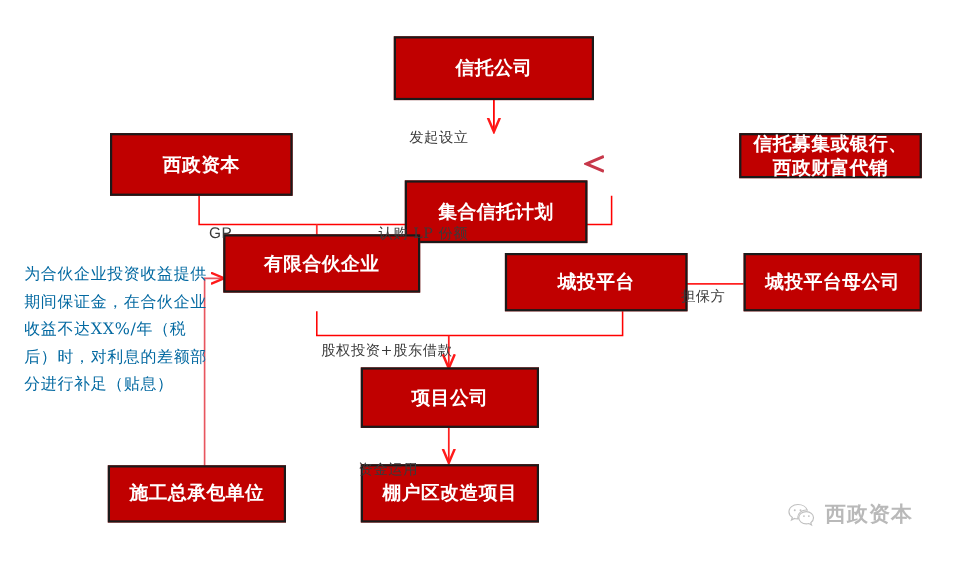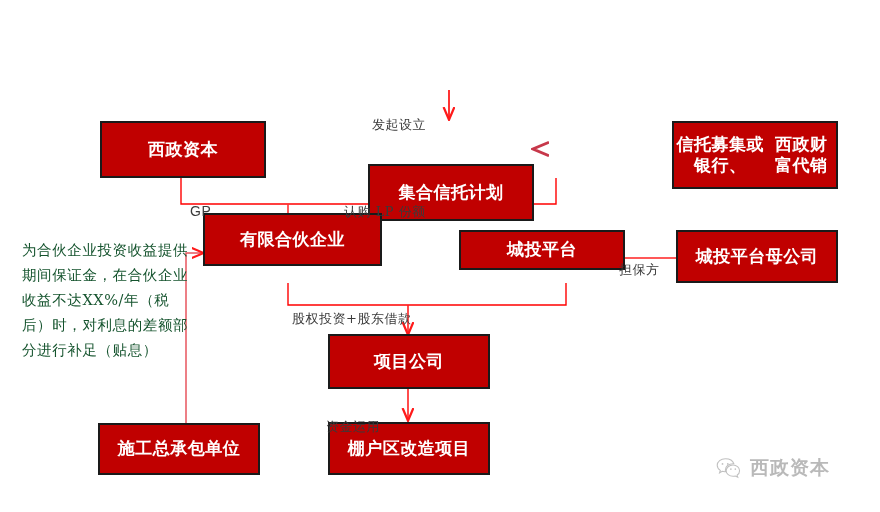--- a/index.html
+++ b/index.html
@@ -37,21 +37,21 @@
     font-size: 13px;
     color: #3a3a3a;
     white-space: nowrap;
     letter-spacing: 0.5px;
     margin-top: 22px;
   }
   .note {
     position: absolute;
     font-family: "DejaVu Serif", "Liberation Serif", serif;
     font-size: 14.5px;
-    color: #14532d;
+    color: #0369a1;
     line-height: 1.72;
     letter-spacing: 0.6px;
     width: 170px;
   }
   svg.links {
     position: absolute;
     left: 0;
     top: 0;
     width: 880px;
     height: 512px;
@@ -115,39 +115,42 @@
 
     <g>
       <line x1="408" y1="389" x2="408" y2="420" stroke="#FF2020" stroke-width="1.6" marker-end="url(#arrowRed)"></line>
     </g>
 
     <g>
       <path d="M186,424 L186,253 L203,253" fill="none" stroke="#E8555F" stroke-width="1.5" marker-end="url(#arrowRed)"></path>
     </g>
   </svg>
 
+  <div class="node" style="left:358px; top:33px; width:182px; height:58px;">
+    <span>信托公司</span>
+  </div>
 
   <div class="node" style="left:100px; top:121px; width:166px; height:57px;">
     <span>西政资本</span>
   </div>
 
   <div class="node" style="left:368px; top:121px; width:166px; height:57px;margin-top:43px;">
     <span>集合信托计划</span>
   </div>
 
-  <div class="node" style="left:672px; top:121px; width:166px; height:68px; flex-direction:row;">
+  <div class="node" style="left:672px; top:121px; width:166px; height:41px; flex-direction:column;">
     <span>信托募集或银行、</span>
     <span>西政财富代销</span>
   </div>
 
   <div class="node" style="left:203px; top:213px; width:179px; height:53px;">
     <span>有限合伙企业</span>
   </div>
 
-  <div class="node" style="left:459px; top:230px; width:166px; height:40px;">
+  <div class="node" style="left:459px; top:230px; width:166px; height:53px;">
     <span>城投平台</span>
   </div>
 
   <div class="node" style="left:676px; top:230px; width:162px; height:53px;">
     <span>城投平台母公司</span>
   </div>
 
   <div class="node" style="left:328px; top:334px; width:162px; height:55px;">
     <span>项目公司</span>
   </div>

